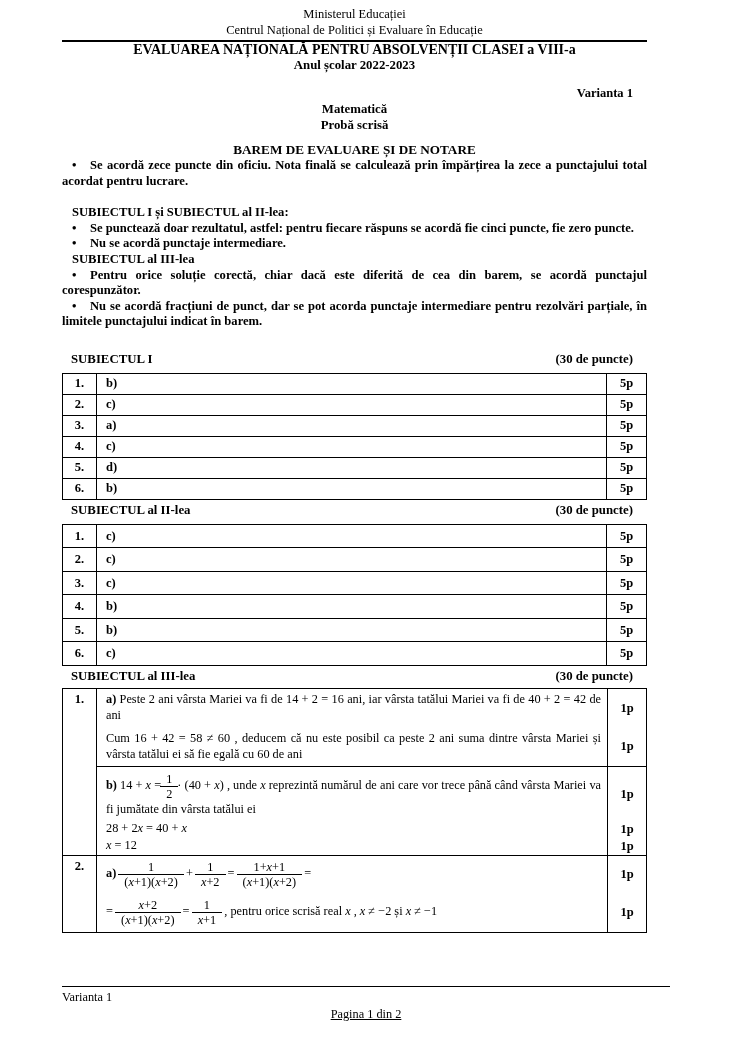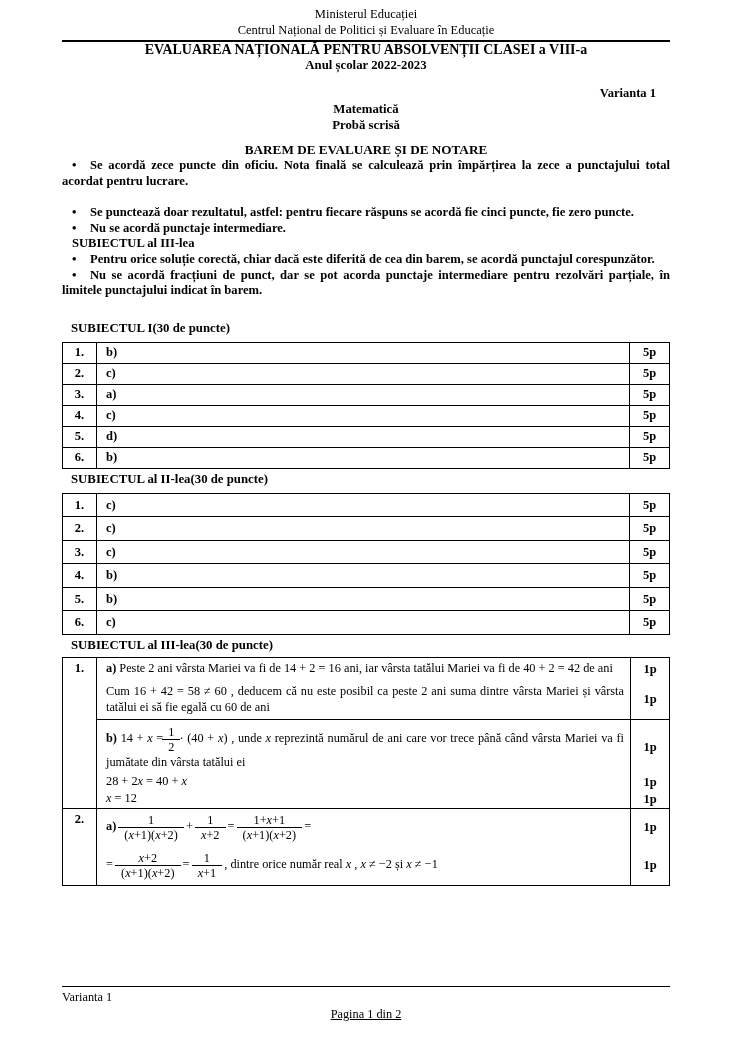--- a/index.html
+++ b/index.html
@@ -1,18 +1,18 @@
 <!DOCTYPE html>
 <html><head>
 <meta charset="utf-8">
 <style>
   html,body{margin:0;padding:0;background:#fff;}
   body{width:749px;height:1042px;overflow:hidden;color:#000;
        font-family:"Liberation Serif", serif;font-size:12px;}
-  .page{box-sizing:border-box;width:749px;height:1042px;padding:6px 79px 0 62px;position:relative;}
+  .page{box-sizing:border-box;width:749px;height:1042px;padding:6px 102px 0 62px;position:relative;}
   .center{text-align:center;}
   .bold{font-weight:bold;}
   i{font-style:italic;}
 
   
   .org{font-size:12.5px;line-height:16px;}
   .head-rule{border:0;border-top:2px solid #000;margin:2px 0 0 0;}
   .doc-title{font-size:14px;font-weight:bold;line-height:16px;}
   .school-year{font-size:12.8px;font-weight:bold;line-height:15px;}
   .variant-line{text-align:right;font-weight:bold;font-size:12.5px;line-height:15px;margin-top:13px;padding-right:14px;}
@@ -20,21 +20,21 @@
   .barem-title{font-size:13.2px;font-weight:bold;line-height:16px;margin-top:9px;}
 
   
   .intro p{margin:0;font-weight:bold;font-size:12.6px;line-height:15.6px;text-align:justify;}
   .bullet-par{text-indent:10px;}
   .bullet{display:inline-block;text-indent:0;width:18px;}
   .sec-head{text-indent:10px;text-align:left !important;}
   .intro-gap{height:16px;}
 
   
-  .subj-row{display:flex;justify-content:flex-start;font-weight:bold;font-size:12.8px;line-height:17px;}
+  .subj-row{display:flex;justify-content:space-between;font-weight:bold;font-size:12.8px;line-height:17px;}
   .subj-row .sh{padding-left:9px;}
   .subj-row .sp{padding-right:14px;}
   .mt-s1{margin-top:21px;}
   .mt-s2{margin-top:2px;}
   .mt-s3{margin-top:2px;}
 
   
   table.ans{width:100%;border-collapse:collapse;table-layout:fixed;margin-top:5px;}
   table.ans td{border:1.5px solid #000;font-weight:bold;font-size:12.5px;padding:0;}
   table.ans .c-num{width:33px;text-align:center;}
@@ -83,20 +83,21 @@
   <div class="center school-year">Anul școlar 2022-2023</div>
 
   <div class="variant-line">Varianta 1</div>
   <div class="center proba">Matematică</div>
   <div class="center proba">Probă scrisă</div>
   <div class="center barem-title">BAREM DE EVALUARE ȘI DE NOTARE</div>
 
   <div class="intro">
     <p class="bullet-par"><span class="bullet">•</span><span>Se acordă zece puncte din oficiu. Nota finală se calculează prin împărțirea la zece a punctajului total acordat pentru lucrare.</span></p>
     <div class="intro-gap"></div>
+    <p class="sec-head">SUBIECTUL I și SUBIECTUL al II-lea:</p>
     <p class="bullet-par"><span class="bullet">•</span><span>Se punctează doar rezultatul, astfel: pentru fiecare răspuns se acordă fie cinci puncte, fie zero puncte.</span></p>
     <p class="bullet-par"><span class="bullet">•</span><span>Nu se acordă punctaje intermediare.</span></p>
     <p class="sec-head">SUBIECTUL al III-lea</p>
     <p class="bullet-par"><span class="bullet">•</span><span>Pentru orice soluție corectă, chiar dacă este diferită de cea din barem, se acordă punctajul corespunzător.</span></p>
     <p class="bullet-par"><span class="bullet">•</span><span>Nu se acordă fracțiuni de punct, dar se pot acorda punctaje intermediare pentru rezolvări parțiale, în limitele punctajului indicat în barem.</span></p>
   </div>
 
   <div class="subj-row mt-s1">
     <span class="sh">SUBIECTUL I</span>
     <span class="sp">(30 de puncte)</span>
@@ -229,21 +230,21 @@
                 </span><span class="math"> =</span></div>
               <div class="t3-points">1p</div>
             </div>
             <div class="t3-block">
               <div class="t3-text"><span class="math">= </span><span class="frac">
                   <span class="num"><i>x</i>+2</span>
                   <span class="den">(<i>x</i>+1)(<i>x</i>+2)</span>
                 </span><span class="math"> = </span><span class="frac">
                   <span class="num">1</span>
                   <span class="den"><i>x</i>+1</span>
-                </span><span> , dintre orice număr real </span><span class="math"><i>x</i></span><span> , </span><span class="math"><i>x</i> ≠ −2</span><span> și </span><span class="math"><i>x</i> ≠ −1</span></div>
+                </span><span> , pentru orice scrisă real </span><span class="math"><i>x</i></span><span> , </span><span class="math"><i>x</i> ≠ −2</span><span> și </span><span class="math"><i>x</i> ≠ −1</span></div>
               <div class="t3-points">1p</div>
             </div>
           </div>
         </div>
       </div>
     </div>
 
   <div class="footer">
     <hr class="foot-rule">
     <div class="foot-flex">

